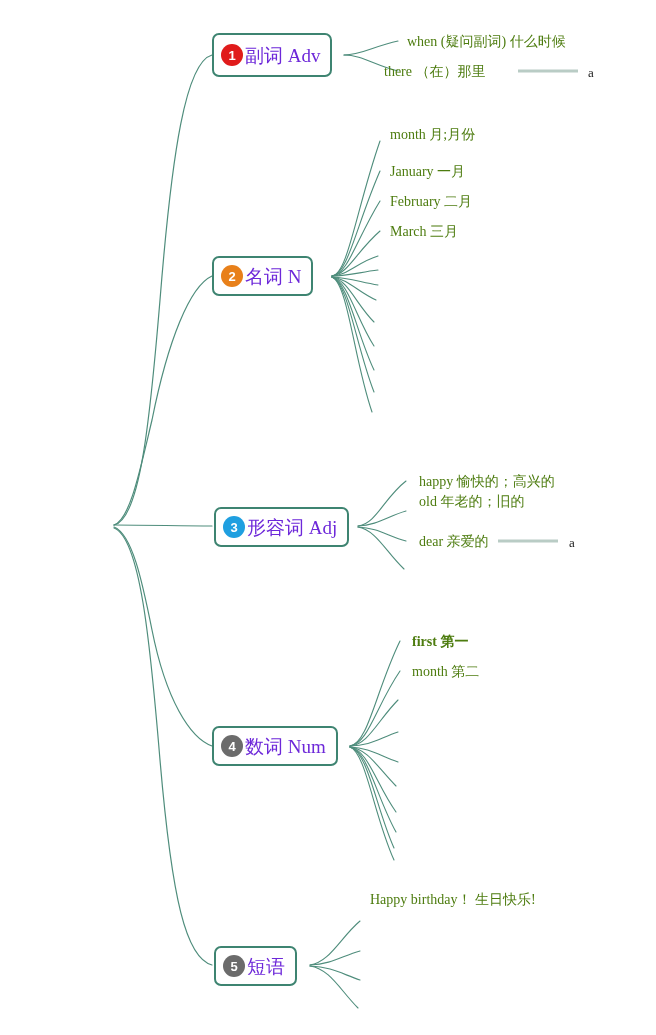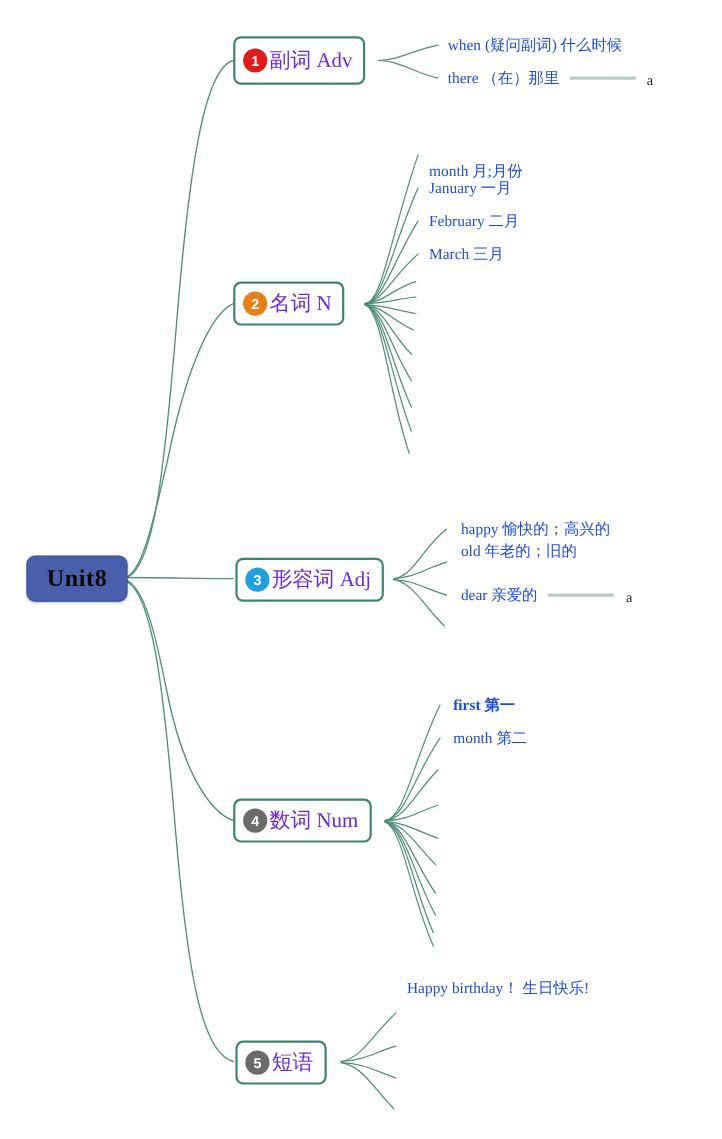--- a/index.html
+++ b/index.html
@@ -79,21 +79,21 @@
     font-size: 19px;
     color: #6d28d9;
     white-space: nowrap;
     line-height: 1;
   }
   
   .leaf {
     position: absolute;
     font-family: "Liberation Serif", "DejaVu Serif", serif;
     font-size: 14px;
-    color: #1d4ed8;
+    color: #4d7c0f;
     white-space: nowrap;
     line-height: 1;
     z-index: 4;
   }
   .tail-mark {
     position: absolute;
     font-family: "Liberation Serif", "DejaVu Serif", serif;
     font-size: 13px;
     color: #1a1a1a;
     z-index: 4;
@@ -164,37 +164,34 @@
     </g>
 
     <g fill="none" stroke="#4f8d7c" stroke-width="1.1" stroke-linecap="round">
       <path d="M310,965 C330,962 340,938 360,921"></path>
       <path d="M310,965 C332,964 342,956 360,951"></path>
       <path d="M310,966 C332,967 342,974 360,980"></path>
       <path d="M310,966 C330,969 340,990 358,1008"></path>
     </g>
   </svg>
 
-  <div class="root-node">
-    <span class="root-label">Unit8</span>
-  </div>
 
   <div class="branch-node" style="left:212px; top:33px; height:44px;">
     <span class="badge" style="background:#e01b1b;">1</span>
     <span class="branch-label">副词 Adv</span>
   </div>
   <div class="leaf" style="left:407px; top:35px;">when (疑问副词) 什么时候</div>
-  <div class="leaf" style="left:407px; top:65px;">there （在）那里</div>
+  <div class="leaf" style="left:384px; top:65px;">there （在）那里</div>
   <div class="tail-mark" style="left:588px; top:65px;">a</div>
 
   <div class="branch-node" style="left:212px; top:256px; height:40px;">
     <span class="badge" style="background:#e8801a;">2</span>
     <span class="branch-label">名词 N</span>
   </div>
-  <div class="leaf" style="left:390px; top:150px;text-align:right;">month 月;月份</div>
+  <div class="leaf" style="left:390px; top:128px;text-align:right;">month 月;月份</div>
   <div class="leaf" style="left:390px; top:165px;">January 一月</div>
   <div class="leaf" style="left:390px; top:195px;">February 二月</div>
   <div class="leaf" style="left:390px; top:225px;">March 三月</div>
 
   <div class="branch-node" style="left:214px; top:507px; height:40px;">
     <span class="badge" style="background:#1f9fe0;">3</span>
     <span class="branch-label">形容词 Adj</span>
   </div>
   <div class="leaf" style="left:419px; top:475px;">happy 愉快的；高兴的</div>
   <div class="leaf" style="left:419px; top:495px;text-align:center;">old 年老的；旧的</div>

